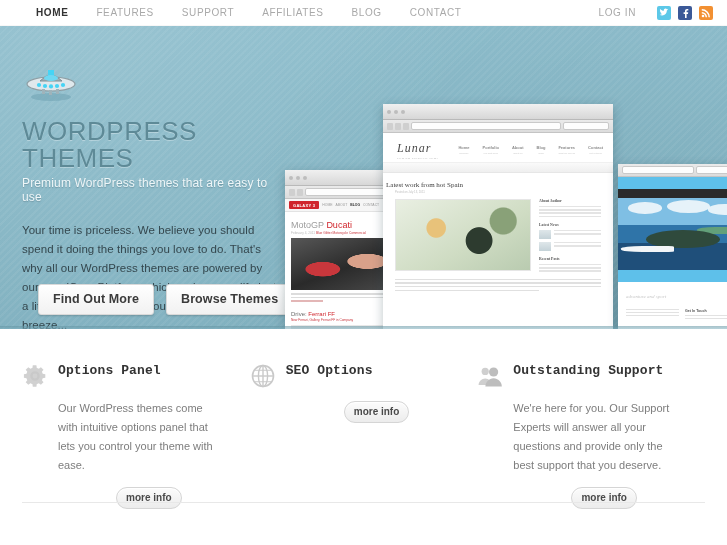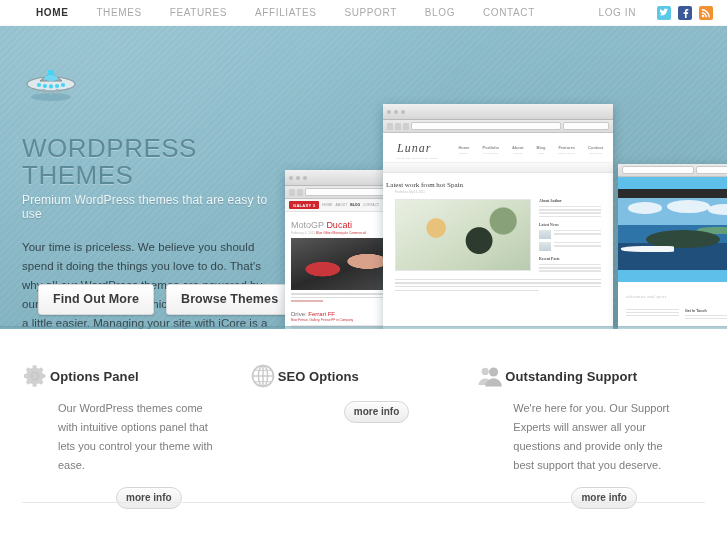--- a/index.html
+++ b/index.html
@@ -61,21 +61,21 @@
   #hero-bottom-edge{
     position:absolute; left:0; right:0; bottom:0; height:3px;
     background:linear-gradient(#5f909e,#7fb0bf); opacity:.55;
   }
 
   
   #logo { position:absolute; left:20px; top:38px; width:62px; height:40px; }
   #logo svg{ display:block; }
 
   
-  #hero-text { position:absolute; left:22px; top:109px; width:258px; }
+  #hero-text { position:absolute; left:22px; top:92px; width:258px; }
   #hero-title{
     font-size:26px; letter-spacing:.5px; color:#5e8a97; font-weight:normal;
     text-shadow:0 1px 0 rgba(255,255,255,.30);
     font-family:"Liberation Sans", sans-serif;
     line-height:1.05;
   }
   #hero-sub{
     margin-top:3px; font-size:12px; color:#eef6f8; letter-spacing:.15px;
     text-shadow:0 1px 1px rgba(60,90,100,.35);
   }
@@ -203,21 +203,21 @@
   .oc-foot h5{ font-size:3.6px; color:#555; margin-bottom:2px; }
   .oc-foot .ln{ height:1.3px; background:#e2e2e2; margin-bottom:1.6px; }
 
   
   #features{
     position:absolute; left:0; top:329px; width:727px; height:216px;
     background:#fff;
   }
   #features-row{ display:flex; padding:34px 22px 0; gap:0; }
   .feat{ width:33.333%; padding-right:34px; position:relative; }
-  .feat-head{ display:flex; align-items:center; gap:2px; }
+  .feat-head{ display:flex; gap:10px;font-family:Liberation Mono, monospace; }
   .feat-icon{ width:26px; height:26px; flex:none; color:#c9c9c9; }
   .feat-icon svg{ display:block; }
   .feat-title{ font-size:13px; color:#333; font-weight:bold; letter-spacing:.1px; }
   .feat-text{
     margin-top:10px; margin-left:36px; font-size:11px; line-height:19px;
     color:#7d7d7d;
   }
   .more-wrap{ display:flex; justify-content:flex-end; padding-right:34px; }
   .more-btn{
     display:inline-block; margin-top:12px; padding:4px 9px 5px;
@@ -232,24 +232,23 @@
   }
 </style>
 </head>
 <body>
 
 <div id="page">
 
   <div id="topnav">
     <div class="nav-left">
       <a class="nav-item active" href="#">HOME</a>
-      <a class="nav-item" href="#">THEMES</a>
       <a class="nav-item" href="#">FEATURES</a>
+      <a class="nav-item" href="#">SUPPORT</a>
       <a class="nav-item" href="#">AFFILIATES</a>
-      <a class="nav-item" href="#">SUPPORT</a>
       <a class="nav-item" href="#">BLOG</a>
       <a class="nav-item" href="#">CONTACT</a>
     </div>
     <div class="nav-right">
       <a class="login-link" href="#">LOG IN</a>
       <span class="social tw">
         <svg width="10" height="9" viewBox="0 0 10 9">
             <path fill="#fff" d="M9.4 1.3c-.3.2-.7.3-1 .4.4-.2.6-.6.8-1-.4.2-.8.4-1.2.5C7.6.8 7.1.6 6.6.6c-1 0-1.8.8-1.8 1.8 0 .1 0 .3.1.4C3.4 2.7 2.1 2 1.2.9 1 1.2.9 1.5.9 1.9c0 .6.3 1.1.8 1.4-.3 0-.6-.1-.8-.2 0 .8.6 1.5 1.4 1.7-.2 0-.3.1-.5.1-.1 0-.2 0-.3-.1.2.7.8 1.2 1.6 1.2-.6.5-1.3.7-2.1.7H.6c.7.5 1.6.8 2.5.8 3 0 4.7-2.5 4.7-4.7v-.2c.3-.2.6-.5.8-.9z"></path>
           </svg>
       </span>

